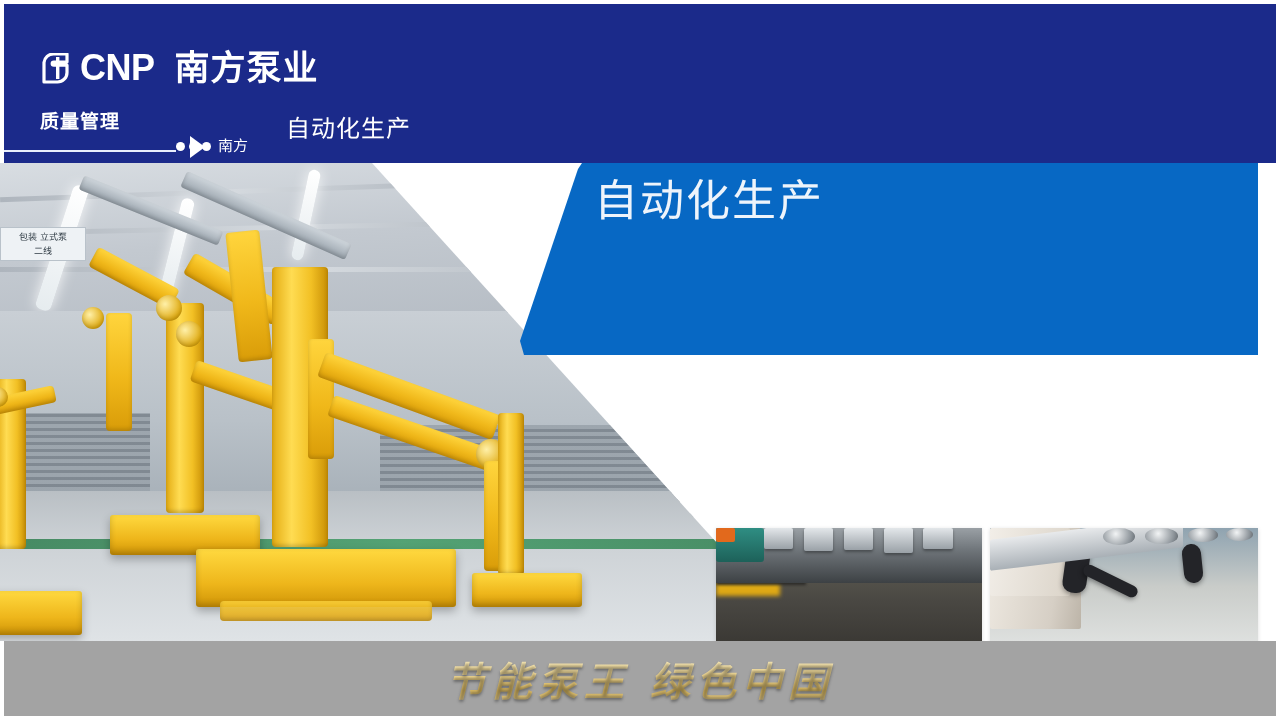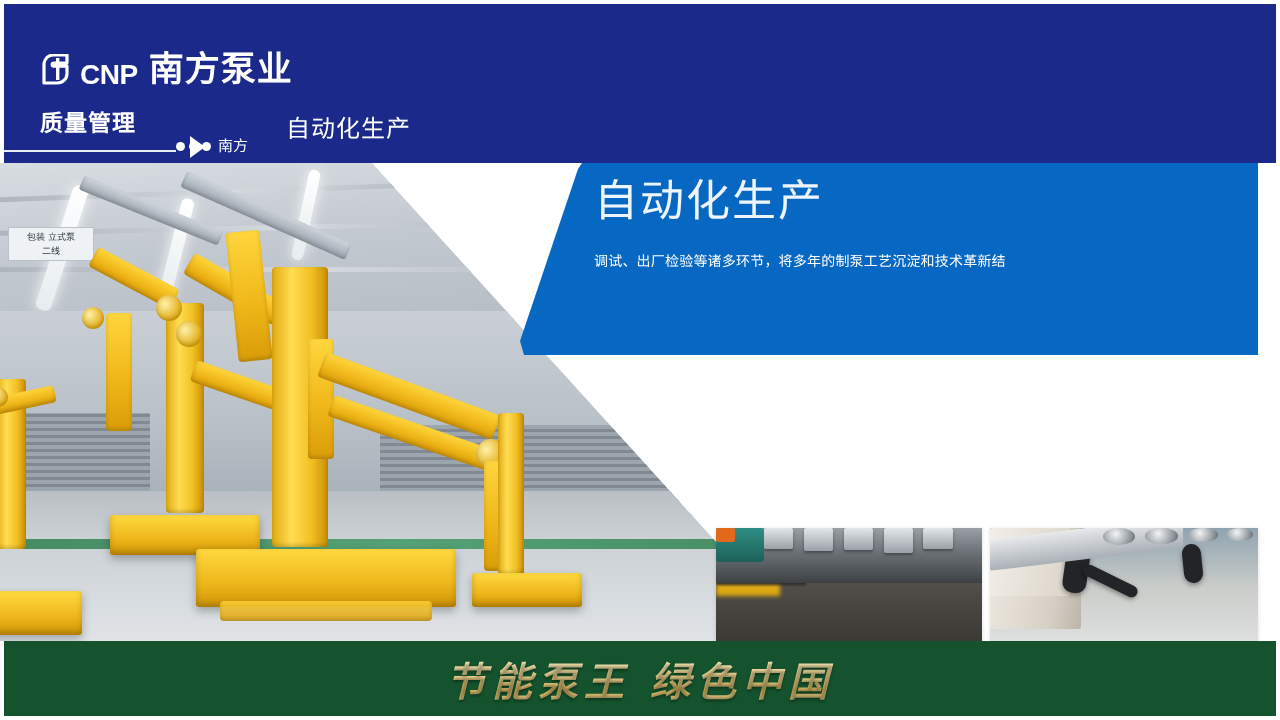--- a/index.html
+++ b/index.html
@@ -24,34 +24,33 @@
   }
   .logo-row {
     position:absolute; left:36px; top:46px;
     display:flex; align-items:center; gap:9px;
   }
   .logo-mark {
     width:31px; height:31px; position:relative; flex:0 0 auto;
   }
   .logo-mark svg { display:block; }
   .logo-cnp {
-    font-size:28px; font-weight:bold; color:#ffffff;
+    font-size:36px; font-weight:bold; color:#ffffff;
     letter-spacing:-0.5px; line-height:1;
     font-family:"Liberation Sans","DejaVu Sans",sans-serif;
-    margin-top:11px;
   }
   .logo-cn {
     font-size:35px; font-weight:bold; color:#ffffff;
-    letter-spacing:1px; line-height:1; margin-left:2px;
+    letter-spacing:1px; line-height:1; margin-left:11px;
     font-family:"DejaVu Sans","Liberation Sans",sans-serif;
   }
 
   .nav-section {
     position:absolute; left:36px; top:108px;
-    font-size:23px; font-weight:bold; color:#ffffff;
+    font-size:19px; font-weight:bold; color:#ffffff;
     letter-spacing:1px; line-height:1;
     font-family:"DejaVu Sans","Liberation Sans",sans-serif;
     text-align:center;
   }
   .nav-rule {
     position:absolute; left:0; top:146px; width:172px; height:2px;
     background:#e9eefc;
   }
   .nav-dots {
     position:absolute; left:172px; top:138px;
@@ -232,21 +231,21 @@
     transform:skewY(-7deg); border-radius:2px;
   }
   .pb-disc {
     position:absolute; border-radius:50%;
     background:radial-gradient(circle at 40% 35%,#f2f4f5,#8d949a 70%,#5c6268);
   }
 
   
   .footer {
     position:absolute; left:0; bottom:0; width:1280px; height:79px;
-    background:#14532d;
+    background:#a3a3a3;
     border-bottom:4px solid #ffffff;
     border-left:4px solid #ffffff;
     border-right:4px solid #ffffff;
   }
   .slogan {
     position:absolute; left:0; right:0; top:50%;
     transform:translateY(-50%);
     text-align:center;
     font-size:40px; font-weight:bold; letter-spacing:6px;
     font-style:italic;
@@ -300,21 +299,21 @@
         <div class="fs-beam" style="left:0;  top:62px;  width:560px; transform:rotate(-1.2deg);"></div>
         <div class="fs-beam" style="left:0;  top:104px; width:640px;"></div>
 
         <div class="fs-lamp" style="left:54px;  top:20px;  width:16px;  height:130px; transform:rotate(18deg);"></div>
         <div class="fs-lamp" style="left:170px; top:34px;  width:13px;  height:104px; transform:rotate(14deg);"></div>
         <div class="fs-lamp" style="left:300px; top:6px;   width:12px;  height:92px;  transform:rotate(12deg);"></div>
         <div class="fs-lamp" style="left:250px; top:118px; width:9px;   height:9px;   border-radius:50%;"></div>
 
         <div class="fs-wall"></div>
 
-        <div class="fs-sign" style="left:8px; top:64px; width:86px; height:34px;">包装 立式泵<br>二线</div>
+        <div class="fs-sign" style="left:0px; top:64px; width:86px; height:34px;">包装 立式泵<br>二线</div>
 
         <div class="fs-rack" style="left:0;    top:250px; width:150px; height:116px;"></div>
         <div class="fs-rack" style="left:380px; top:262px; width:300px; height:112px;"></div>
         <div class="fs-rack" style="left:690px; top:268px; width:110px; height:86px; opacity:.55;"></div>
 
         <div class="fs-floor"></div>
         <div class="fs-floorline" style="top:376px;"></div>
 
         <div class="robo" style="left:-30px; top:176px; width:120px; height:300px;">
           <i class="col" style="left:26px; top:40px;  width:30px;  height:170px;"></i>
@@ -385,21 +384,20 @@
         <div class="pb-disc" style="left:74%; bottom:26%; width:11%; height:11%;"></div>
         <div class="pb-disc" style="left:88%; bottom:30%; width:10%; height:10%;"></div>
       </div>
 
     </div>
 
     <div class="panel" style="top:0;">
       <div class="panel-inner">
         <div class="panel-title">自动化生产</div>
         <div class="panel-body">
-          <p>调试、出厂检验等诸多环节，将多年的制泵工艺沉淀和技术革新结</p>
         </div>
       </div>
     </div>
   </div>
 
   <div class="footer">
     <div class="slogan">节能泵王 绿色中国</div>
   </div>
 
 </div>

